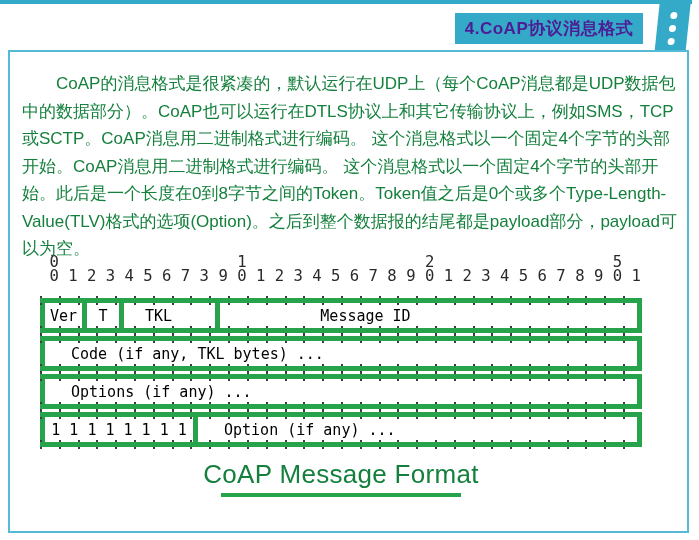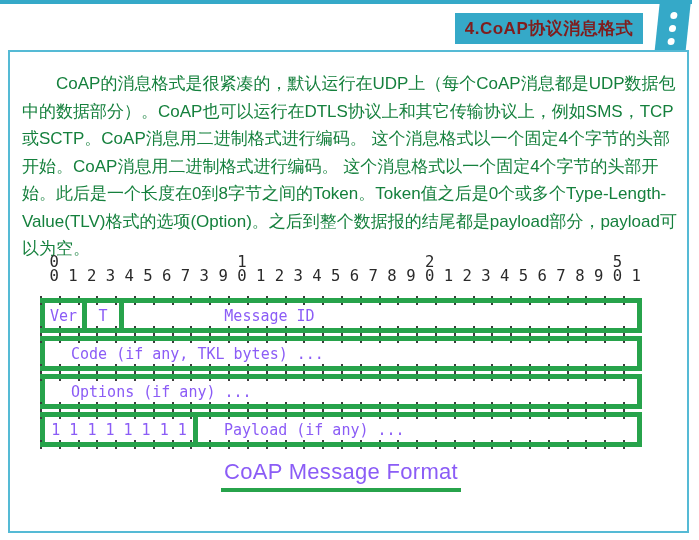--- a/index.html
+++ b/index.html
@@ -4,21 +4,21 @@
 <style>
   * { margin:0; padding:0; box-sizing:border-box; }
   html,body { background:#ffffff; }
   .page {
     position:relative; width:699px; height:540px; background:#ffffff; overflow:hidden;
     font-family:"Liberation Sans","DejaVu Sans",sans-serif;
   }
   .top-line { position:absolute; left:0; top:0; width:692px; height:4px; background:#35a9c8; }
   .badge {
     position:absolute; left:455px; top:13px; width:188px; height:31px;
-    background:#35a9c8; color:#7f1d1d; font-size:17px; font-weight:bold;
+    background:#35a9c8; color:#4c1d95; font-size:17px; font-weight:bold;
     display:flex; align-items:center; justify-content:center; letter-spacing:0.5px;
   }
   .dots-tab {
     position:absolute; left:657px; top:4px; width:31px; height:49px;
     background:#35a9c8; transform:skewX(-6deg);
     display:flex; flex-direction:column; align-items:center; justify-content:center; gap:6px;
   }
   .dot { width:7px; height:7px; border-radius:50%; background:#ffffff; }
   .content-box {
     position:absolute; left:8px; top:50px; width:681px; height:483px;
@@ -45,27 +45,27 @@
   }
   .hbar.top { top:-2px; }
   .hbar.bottom { bottom:-2px; }
   .hbar::after {
     content:''; position:absolute; left:0; right:0; top:2px; height:5px; background:#27a34b;
   }
   .cells { position:absolute; left:0; right:0; top:5px; bottom:5px; display:flex; z-index:2; }
   .cell {
     display:flex; align-items:center; justify-content:center;
     font-family:"DejaVu Sans Mono","Liberation Mono",monospace;
-    font-size:15px; color:#8b5cf6; white-space:pre; overflow:hidden;
+    font-size:15px; color:#000000; white-space:pre; overflow:hidden;
   }
   .cell.sep { border-left:5px solid #27a34b; }
   .cell.left { justify-content:flex-start; padding-left:26px; }
   .caption-wrap { margin-top:12px; text-align:center; }
   .caption {
-    display:inline-block; font-size:22px; color:#8b5cf6; letter-spacing:0.3px;
+    display:inline-block; font-size:26px; color:#15803d; letter-spacing:0.3px;
     font-family:"Liberation Sans","DejaVu Sans",sans-serif;
   }
   .caption-underline { width:240px; height:4px; background:#27a34b; margin:3px auto 0; }
 </style>
 </head>
 <body>
 
 <div class="page">
 
   <div class="top-line"></div>
@@ -88,21 +88,22 @@
       <pre class="ruler"> 0                   1                   2                   5</pre>
       <pre class="ruler"> 0 1 2 3 4 5 6 7 3 9 0 1 2 3 4 5 6 7 8 9 0 1 2 3 4 5 6 7 8 9 0 1</pre>
 
       <div class="bitrows">
           <div class="bitrow">
             <div class="hbar top"></div>
             <div class="hbar bottom"></div>
             <div class="cells">
               <div class="cell" style="width: 6.25%;">Ver</div>
               <div class="cell sep" style="width: 6.25%;">T</div>
-              <div class="cell sep" style="width: 50%;">Message ID</div>
+              <div class="cell sep" style="width: 12.5%;">TKL</div>
+              <div class="cell sep" style="width: 50%; margin-left: 22px;">Message ID</div>
             </div>
           </div>
           <div class="bitrow">
             <div class="hbar top"></div>
             <div class="hbar bottom"></div>
             <div class="cells">
               <div class="cell left" style="width: 100%;">Code (if any, TKL bytes) ...</div>
             </div>
           </div>
           <div class="bitrow">
@@ -110,21 +111,21 @@
             <div class="hbar bottom"></div>
             <div class="cells">
               <div class="cell left" style="width: 100%;">Options (if any) ...</div>
             </div>
           </div>
           <div class="bitrow">
             <div class="hbar top"></div>
             <div class="hbar bottom"></div>
             <div class="cells">
               <div class="cell" style="width: 25%;">1 1 1 1 1 1 1 1</div>
-              <div class="cell left sep" style="width: 75%;">Payload (if any) ...</div>
+              <div class="cell left sep" style="width: 75%;">Option (if any) ...</div>
             </div>
           </div>
         </div>
 
       <div class="caption-wrap">
         <span class="caption">CoAP Message Format</span>
         <div class="caption-underline"></div>
       </div>
     </div>
 

